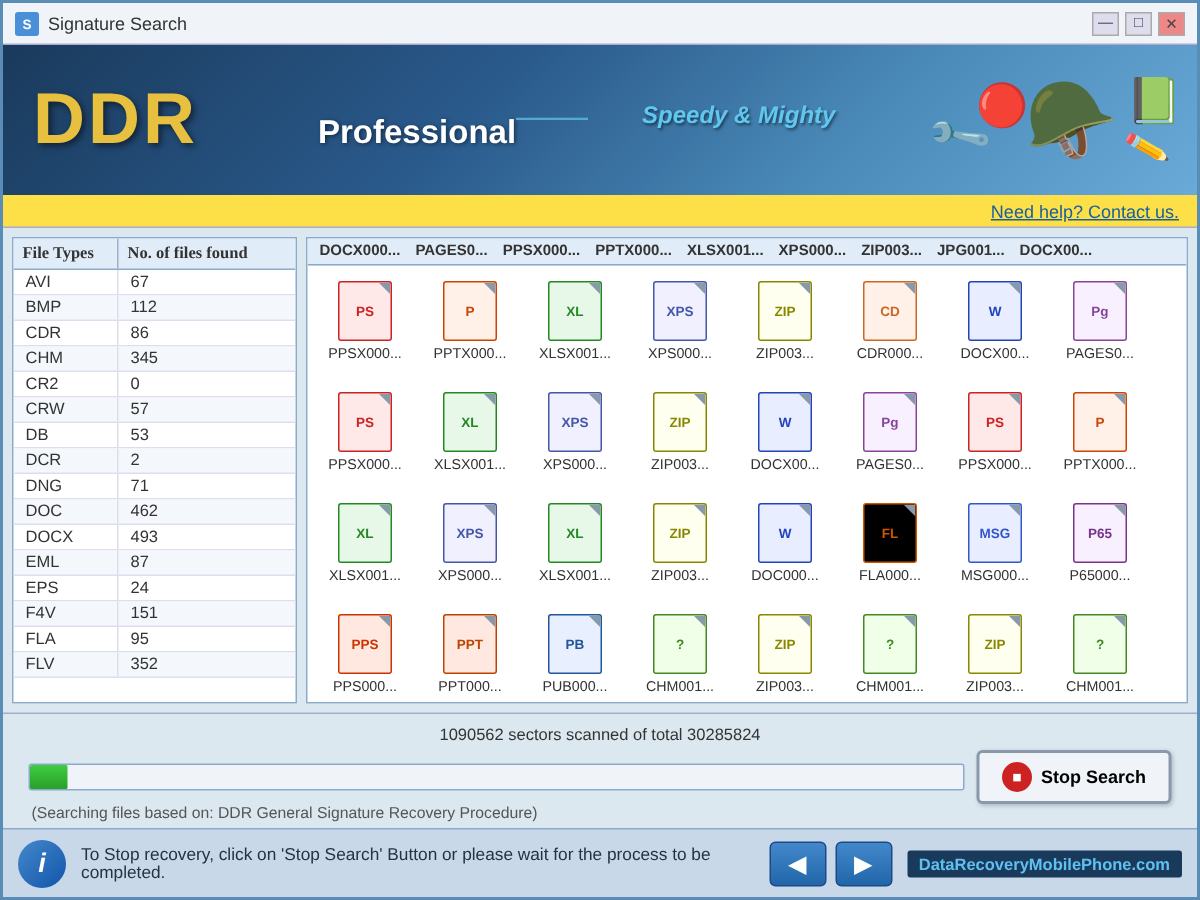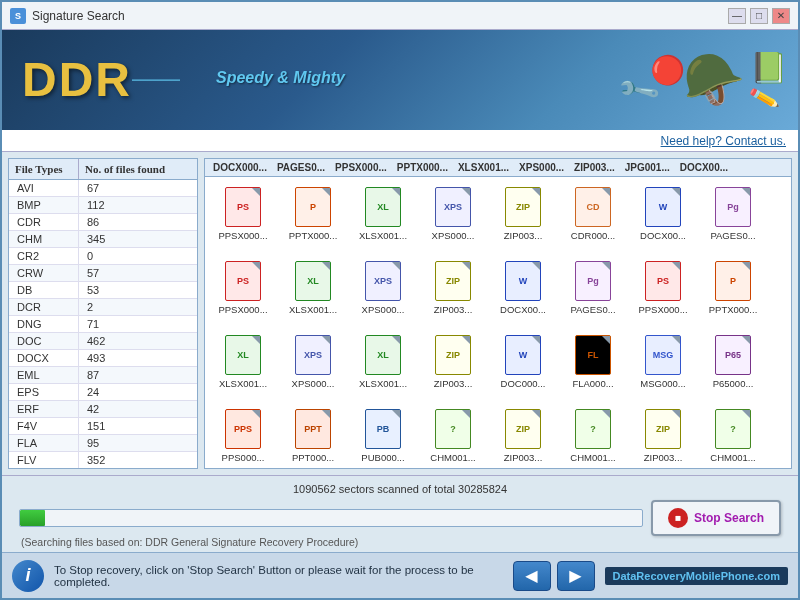--- a/index.html
+++ b/index.html
@@ -99,21 +99,21 @@
       position: absolute;
       right: 10px;
       top: 0;
       width: 280px;
       height: 100px;
       display: flex;
       align-items: center;
       justify-content: flex-end;
     }
     .help-link-bar {
-      background: #ffffff;
+      background: #fde047;
       height: 22px;
       display: flex;
       align-items: center;
       justify-content: flex-end;
       padding-right: 12px;
       border-bottom: 1px solid #aac;
       flex-shrink: 0;
     }
     .help-link {
       color: #1a5f9e;
@@ -317,21 +317,21 @@
       background: #cc2222;
       border-radius: 50%;
       display: flex; align-items: center; justify-content: center;
       color: white;
       font-size: 12px;
       flex-shrink: 0;
     }
     .stop-text {
       font-size: 12px;
       font-weight: bold;
-      color: #a21caf;
+      color: #000000;
     }
     .searching-info {
       font-size: 10.5px;
       color: #555;
       padding-left: 2px;
     }
 
     
     .status-bar {
       background: #c8d8e8;
@@ -403,20 +403,21 @@
       <div class="tb-btn">—</div>
       <div class="tb-btn">□</div>
       <div class="tb-btn close">✕</div>
     </div>
   </div>
 
   <div class="header-banner">
     <div class="ddr-logo">
       <div style="display:flex; align-items:baseline; gap:10px;">
         <span class="ddr-text">DDR</span>
+        <span class="ddr-professional">Professional</span>
       </div>
       <div style="display:flex; align-items:center; margin-top:-4px;">
         <span style="color:#60c8f0; font-size:24px; margin-right:6px; opacity:0.7;">——</span>
         <span class="speedy-mighty">Speedy &amp; Mighty</span>
       </div>
     </div>
     <div class="header-decorations">
       <span style="font-size:28px; transform:rotate(-35deg); display:inline-block; margin-right:-5px;">🔧🔴</span>
       <span style="font-size:50px;">🪖</span>
       <div style="display:flex; flex-direction:column; margin-left:5px;">
@@ -484,24 +485,20 @@
     <div class="ft-cell">DOCX</div>
     <div class="ft-cell">493</div>
   </div>
             <div class="ft-row">
     <div class="ft-cell">EML</div>
     <div class="ft-cell">87</div>
   </div>
             <div class="ft-row">
     <div class="ft-cell">EPS</div>
     <div class="ft-cell">24</div>
-  </div>
-            <div class="ft-row">
-    <div class="ft-cell">ERF</div>
-    <div class="ft-cell">42</div>
   </div>
             <div class="ft-row">
     <div class="ft-cell">F4V</div>
     <div class="ft-cell">151</div>
   </div>
             <div class="ft-row">
     <div class="ft-cell">FLA</div>
     <div class="ft-cell">95</div>
   </div>
             <div class="ft-row">

